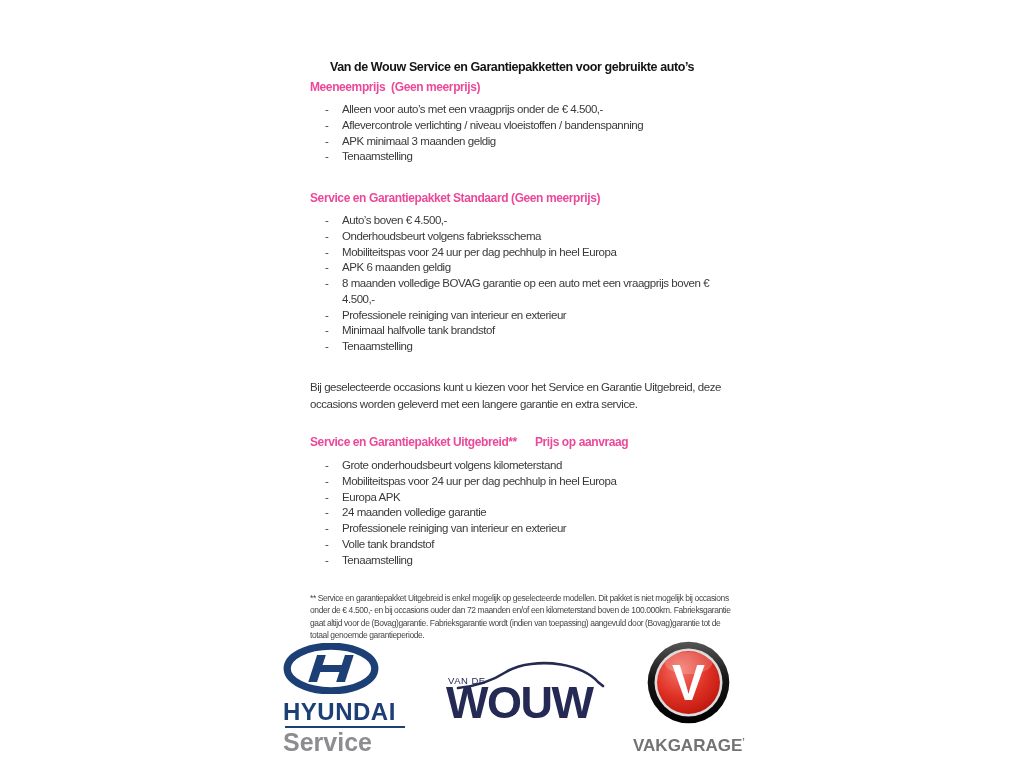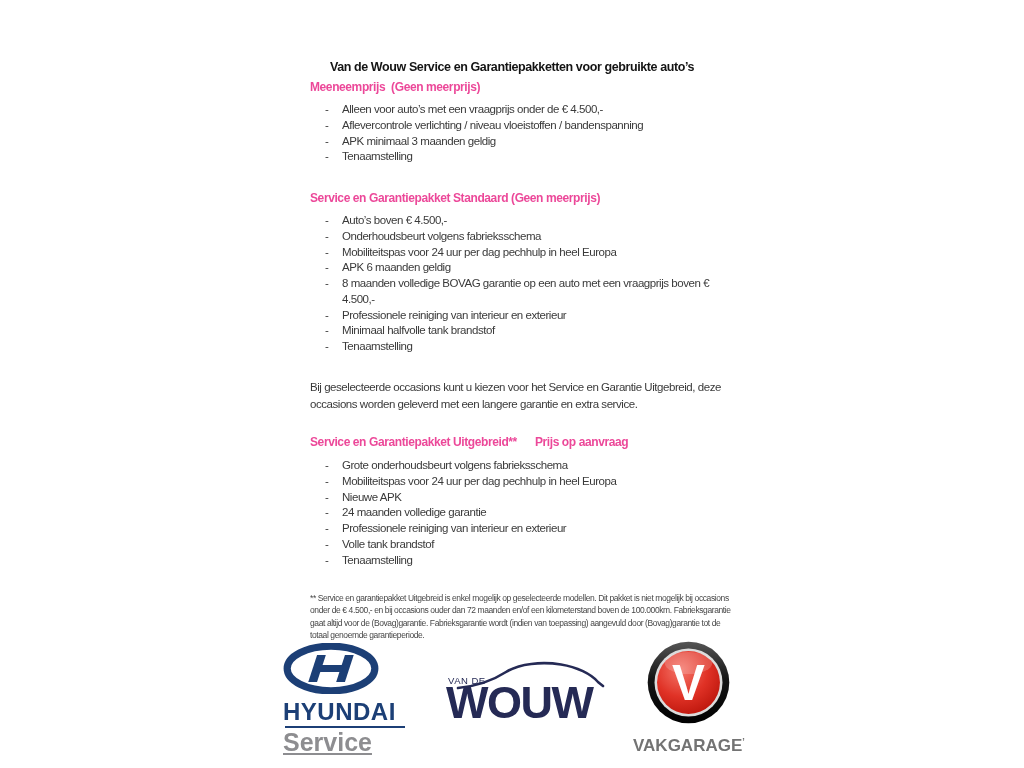--- a/index.html
+++ b/index.html
@@ -27,21 +27,21 @@
   .para{
     left:310px;width:440px;font-size:11.5px;letter-spacing:-0.45px;line-height:16.5px;color:#3a3a3a;
   }
   .footnote{
     left:310px;width:426px;font-size:8.5px;letter-spacing:-0.4px;line-height:12.3px;color:#474747;
   }
   
   .hyundai-block{left:283px;top:643px;width:124px;text-align:left;}
   .hy-word{font-size:24px;font-weight:bold;color:#1c3f76;letter-spacing:0.5px;line-height:22px;margin-top:3px;}
   .hy-line{height:2px;background:#1c3f76;margin:3px 2px 1px 2px;}
-  .hy-service{font-size:25px;font-weight:bold;color:#8d8d90;line-height:26px;text-decoration:underline;}
+  .hy-service{font-size:25px;font-weight:bold;color:#8d8d90;line-height:26px;}
   .wouw-block{left:446px;top:658px;width:164px;height:70px;}
   .wouw-top{position:absolute;left:2px;top:17px;font-size:9.5px;font-weight:normal;color:#252a55;letter-spacing:0.5px;}
   .wouw-word{position:absolute;left:0;top:27px;font-size:45px;font-weight:bold;color:#252a55;letter-spacing:-1.5px;line-height:36px;}
   .car-svg{position:absolute;left:10px;top:2px;}
   .vak-block{left:633px;top:640px;width:110px;text-align:center;}
   .vak-word{font-size:17px;font-weight:bold;color:#737373;letter-spacing:0px;line-height:18px;margin-top:3px;}
   .vak-reg{font-size:9px;vertical-align:super;}
 </style>
 </head>
 <body>
@@ -106,29 +106,29 @@
 
 <div class="abs para" style="top:379px">Bij geselecteerde occasions kunt u kiezen voor het Service en Garantie Uitgebreid, deze occasions worden geleverd met een langere garantie en extra service.</div>
 
 <div class="abs heading-row" style="top:435px">
   <span class="heading">Service en Garantiepakket Uitgebreid**</span>
   <span class="heading">Prijs op aanvraag</span>
 </div>
 <ul class="abs blist" style="top:458px">
   <li>
       <span class="dash">-</span>
-      <span class="li-text">Grote onderhoudsbeurt volgens fabrieksschema</span>
+      <span class="li-text">Grote onderhoudsbeurt volgens kilometerstand</span>
     </li>
   <li>
       <span class="dash">-</span>
       <span class="li-text">Mobiliteitspas voor 24 uur per dag pechhulp in heel Europa</span>
     </li>
   <li>
       <span class="dash">-</span>
-      <span class="li-text">Nieuwe APK</span>
+      <span class="li-text">Europa APK</span>
     </li>
   <li>
       <span class="dash">-</span>
       <span class="li-text">24 maanden volledige garantie</span>
     </li>
   <li>
       <span class="dash">-</span>
       <span class="li-text">Professionele reiniging van interieur en exterieur</span>
     </li>
   <li>

